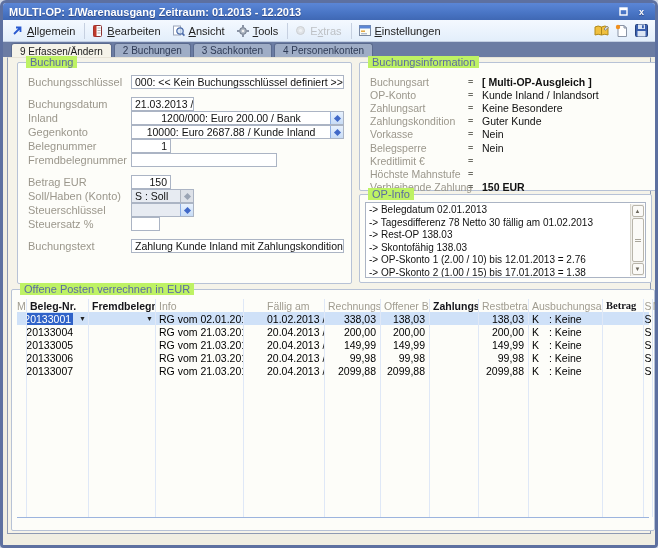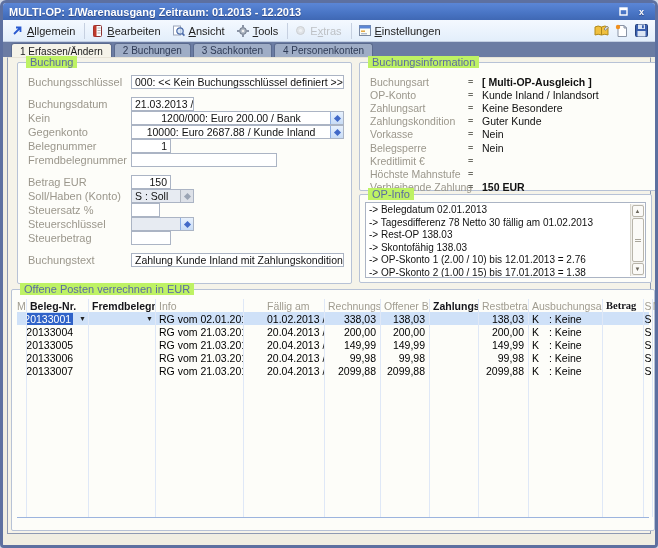--- a/index.html
+++ b/index.html
@@ -224,21 +224,21 @@
         <rect x="0.5" y="0.5" width="12" height="12" rx="1" fill="#3a5fae" stroke="#27427c"></rect>
         <rect x="3" y="0.5" width="7" height="4.5" fill="#dce6f4"></rect>
         <rect x="7" y="1.2" width="1.8" height="3" fill="#3a5fae"></rect>
         <rect x="2.5" y="7" width="8" height="5.5" fill="#dce6f4"></rect>
       </svg>
     </div>
   </div>
 
   <div class="body">
     <div class="tabstrip">
-      <div class="tab active">1 Erfassen/Ändern</div>
+      <div class="tab active">9 Erfassen/Ändern</div>
       <div class="tab">2 Buchungen</div>
       <div class="tab">3 Sachkonten</div>
       <div class="tab">4 Personenkonten</div>
     </div>
 
     <div class="content">
 
       <div class="gbox" id="box-buchung">
         <div class="legend">Buchung</div>
         <div class="form">
@@ -250,21 +250,21 @@
             </div>
           </div>
           <div class="frow gap8">
             <div class="flabel">Buchungsdatum</div>
             <div class="fld w-sm">
               <div class="txt">21.03.2013 /Do</div>
 
             </div>
           </div>
           <div class="frow">
-            <div class="flabel">Kein</div>
+            <div class="flabel">Inland</div>
             <div class="fld w-wide">
               <div class="txt center">1200/000: Euro 200.00 / Bank</div>
               <div class="dd">
                   <div class="dia"></div>
                 </div>
             </div>
           </div>
           <div class="frow">
             <div class="flabel">Gegenkonto</div>
             <div class="fld w-wide">
@@ -295,37 +295,31 @@
           <div class="frow">
             <div class="flabel">Soll/Haben (Konto)</div>
             <div class="fld w-sm dis">
               <div class="txt">S : Soll</div>
               <div class="dd gray">
                   <div class="dia"></div>
                 </div>
             </div>
           </div>
           <div class="frow">
-            <div class="flabel">Steuersatz %</div>
-            <div class="fld w-mini">
-              <div class="txt"></div>
-            </div>
-          </div>
-          <div class="frow">
             <div class="flabel">Steuerschlüssel</div>
             <div class="fld w-sm dis">
               <div class="txt"></div>
               <div class="dd">
                   <div class="dia"></div>
                 </div>
             </div>
           </div>
           <div class="frow">
-            <div class="flabel">Steuerbetrag</div>
-            <div class="fld w-num">
+            <div class="flabel">Steuersatz %</div>
+            <div class="fld w-mini">
               <div class="txt"></div>
             </div>
           </div>
           <div class="frow gap8">
             <div class="flabel">Buchungstext</div>
             <div class="fld w-wide">
               <div class="txt">Zahlung Kunde Inland mit Zahlungskondition Inlandsort</div>
 
             </div>
           </div>

